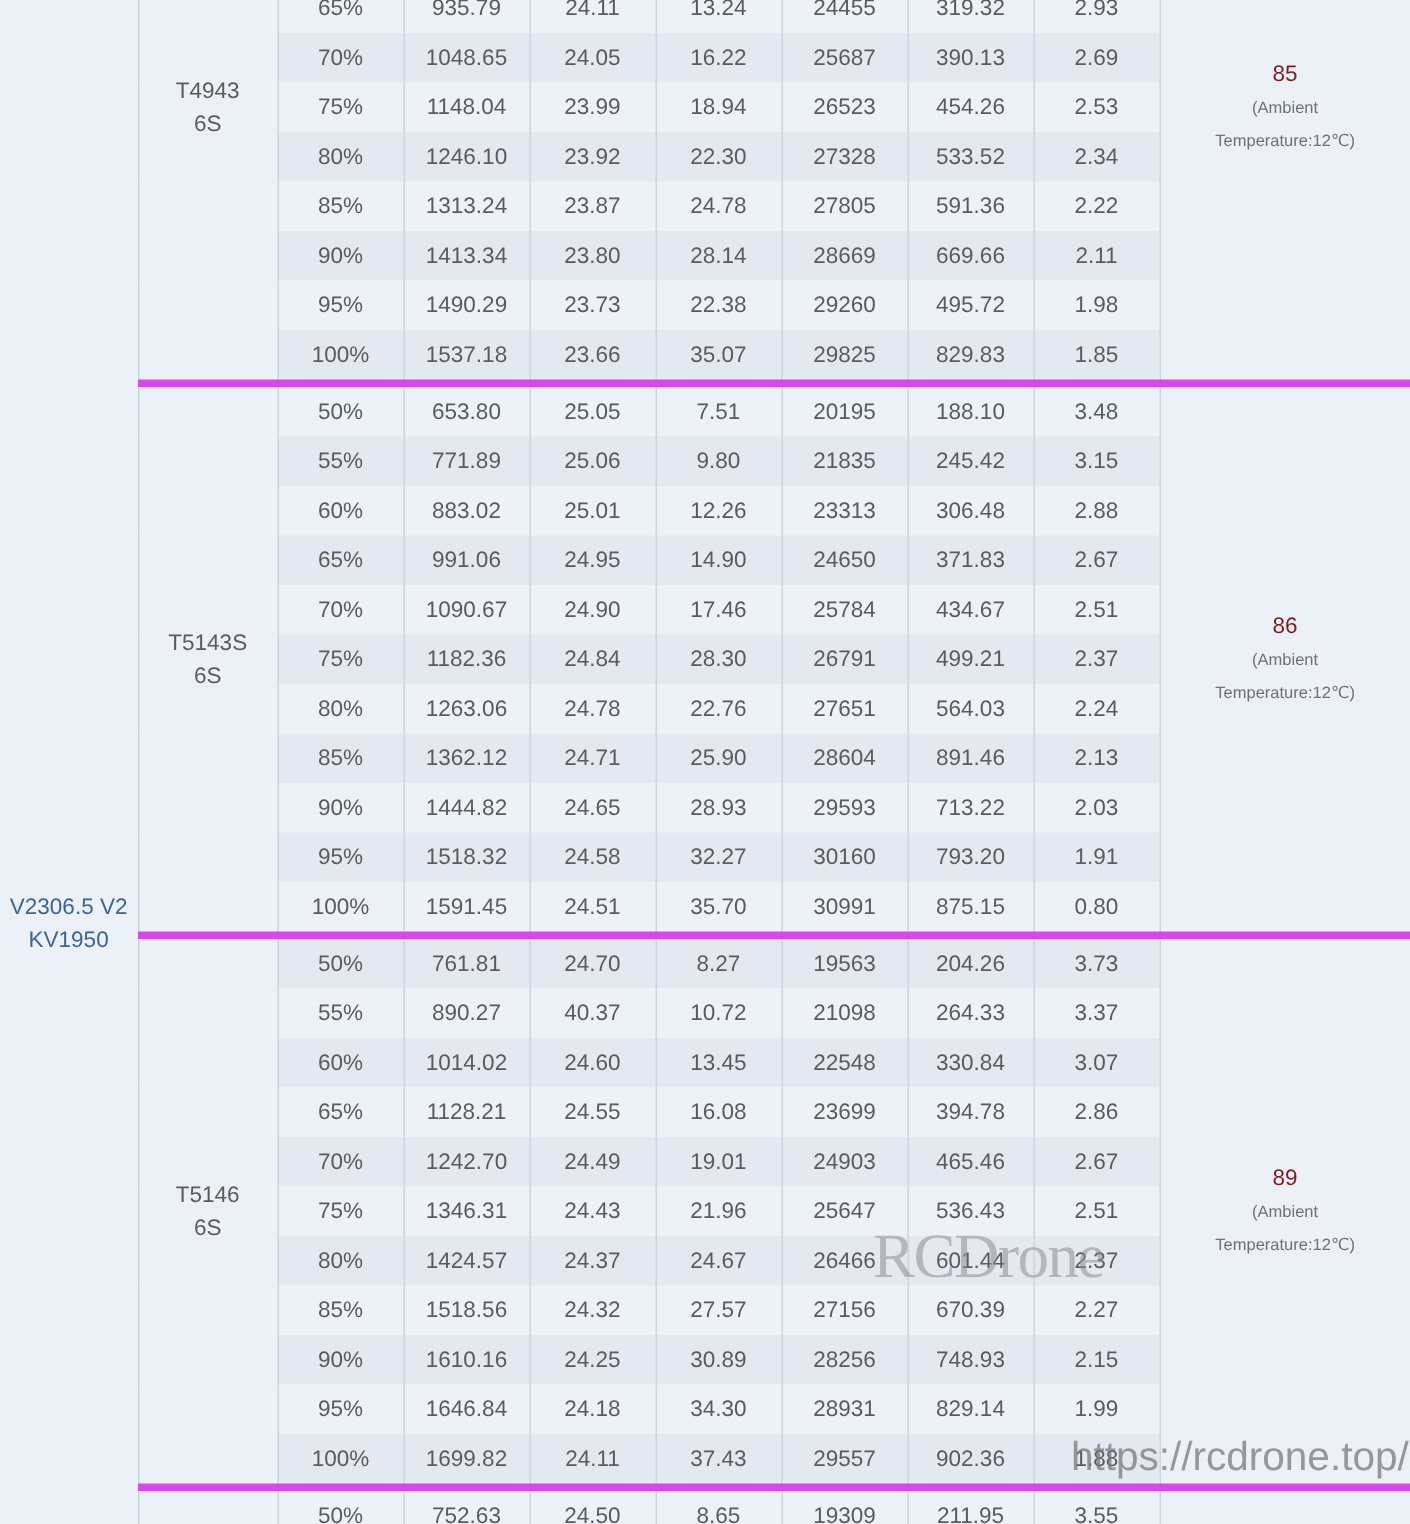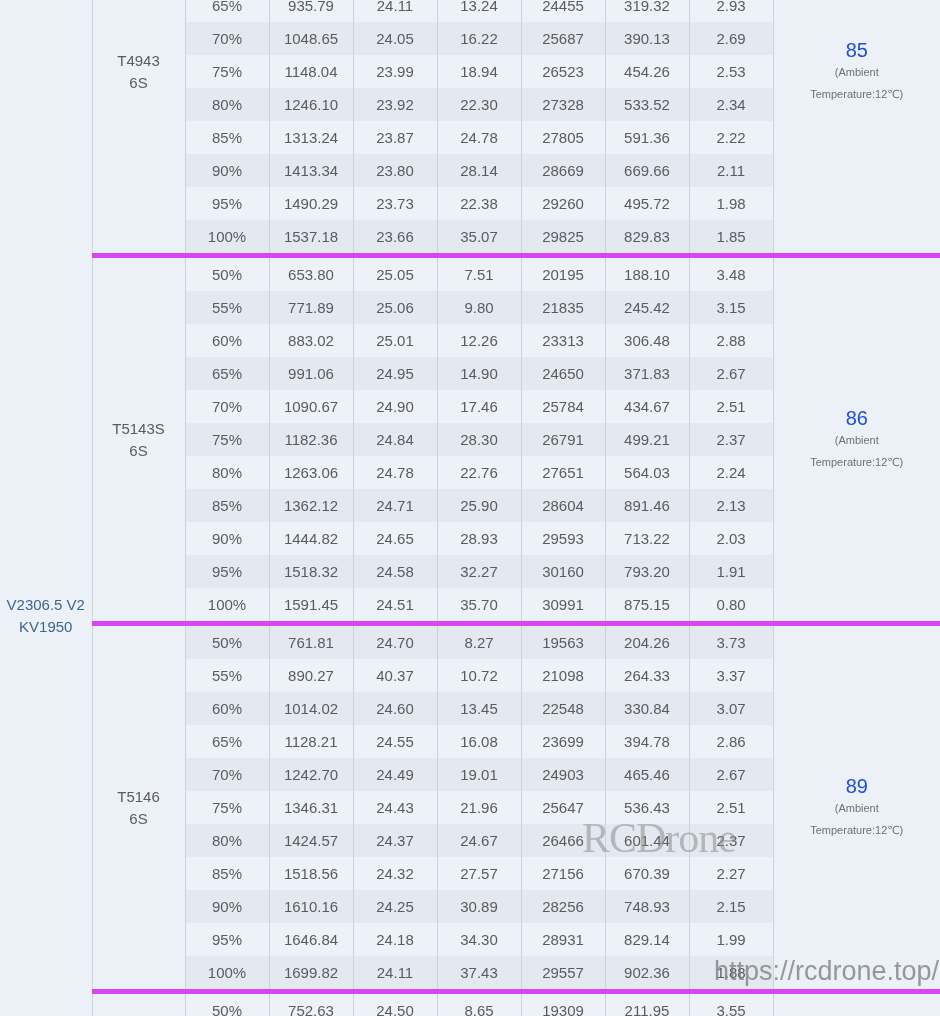--- a/index.html
+++ b/index.html
@@ -26,21 +26,21 @@
     background: #edf2f9;
   }
   tr.alt td.num { background: #e4e9f1; }
   tr.grp-start td { border-top: 5px solid #d946ef; }
   td.motor {
     color: #3c6591; font-size: 15px; line-height: 22px;
     border-left: none; background: #ecf1f8;
   }
   td.prop { font-size: 15px; line-height: 22px; color: #5b5b5b; background: #ecf1f8; }
   td.temp { background: #ecf1f8; border-right: none; line-height: 22px; }
-  .temp-val { color: #1d4ed8; font-size: 20px; display:block; }
+  .temp-val { color: #7f1d1d; font-size: 15px; display:block; }
   .temp-note { color: #707070; font-size: 11px; display:block; }
   .wm-logo {
     position: absolute; left: 582px; top: 814px;
     font-size: 42px; color: rgba(140,140,140,0.55);
     letter-spacing: -1px; pointer-events: none; font-family: Liberation Serif, serif;
   }
   .wm-url {
     position: absolute; left: 714px; top: 956px;
     font-size: 27px; color: rgba(120,120,120,0.75);
     pointer-events: none;

